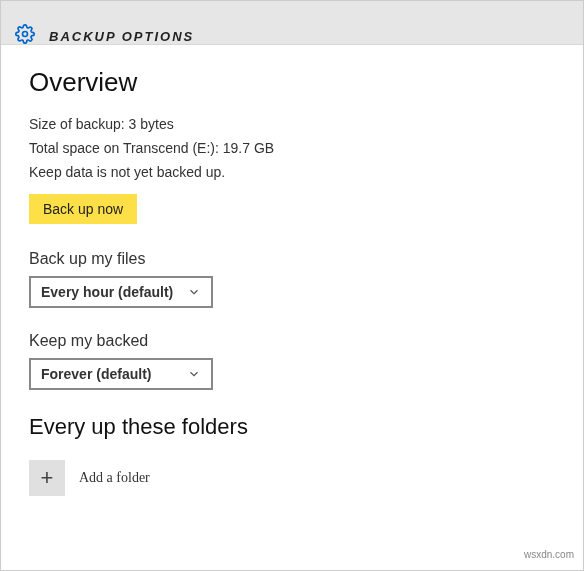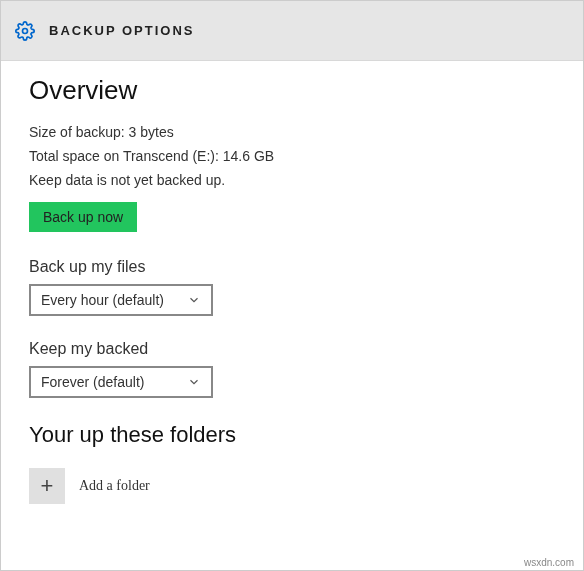--- a/index.html
+++ b/index.html
@@ -8,52 +8,53 @@
       background: #fff;
       width: 584px;
       height: 571px;
       overflow: hidden;
       border: 1px solid #ccc;
       color: #333;
       font-size: 14px;
     }
     .header {
       background: #e6e6e6;
-      height: 60px;
+      height: 44px;
       display: flex;
-      align-items: center;
+      align-items: flex-end;
       padding: 0 14px;
       border-bottom: 1px solid #d8d8d8;
+      font-style: italic;
     }
     .gear {
       width: 20px; height: 20px; margin-right: 14px;
       color: #0066cc;
     }
     .header-title {
       font-size: 13px;
       letter-spacing: 2px;
       font-weight: 600;
       color: #222;
     }
     .content {
-      padding: 14px 28px;
+      padding: 22px 28px;
     }
     .overview-title {
       font-size: 26px;
       font-weight: 400;
       color: #111;
       margin-bottom: 18px;
     }
     .info-line {
       font-size: 14px;
       color: #333;
       margin-bottom: 8px;
     }
     .btn {
-      background: #22c55e;
+      background: #fde047;
       border: none;
       padding: 7px 14px;
       font-size: 14px;
       color: #222;
       margin-top: 6px;
       margin-bottom: 26px;
       cursor: pointer;
       position: relative;
     }
     .field-label {
@@ -65,20 +66,21 @@
       width: 184px;
       border: 2px solid #888;
       padding: 6px 10px;
       display: flex;
       align-items: center;
       justify-content: space-between;
       background: #fff;
       margin-bottom: 24px;
       cursor: pointer;
       font-size: 14px;
+      font-weight: bold;
     }
     .chevron {
       width: 14px; height: 14px;
       color: #555;
     }
     .section-title {
       font-size: 22px;
       font-weight: 400;
       color: #111;
       margin-top: 14px;
@@ -100,21 +102,21 @@
       color: #444;
       font-weight: 300;
     }
     .add-label {
       font-size: 14px;
       color: #333;
       font-family: Liberation Serif, serif;
     }
     .watermark {
       position: absolute;
-      bottom: 3px; right: 10px;
+      bottom: 11px; right: 10px;
       font-size: 10px;
       color: #888;
       text-align: center;
     }
   </style>
 </head>
 <body>
 
 <div class="header">
   <span class="gear">
@@ -124,21 +126,21 @@
     </svg>
   </span>
   <span class="header-title">BACKUP OPTIONS</span>
 </div>
 
 <div class="content">
 
   <h1 class="overview-title">Overview</h1>
 
   <div class="info-line">Size of backup: 3 bytes</div>
-  <div class="info-line">Total space on Transcend (E:): 14.6 GB</div>
+  <div class="info-line">Total space on Transcend (E:): 19.7 GB</div>
   <div class="info-line">Keep data is not yet backed up.</div>
 
   <button class="btn">Back up now</button>
 
   <div class="field-label">Back up my files</div>
   <div class="select">
     <span>Every hour (default)</span>
     <span class="chevron">
       <svg viewBox="0 0 24 24" fill="none" stroke="currentColor" stroke-width="2">
           <polyline points="6 9 12 15 18 9"></polyline>
@@ -149,21 +151,21 @@
   <div class="field-label">Keep my backed</div>
   <div class="select">
     <span>Forever (default)</span>
     <span class="chevron">
       <svg viewBox="0 0 24 24" fill="none" stroke="currentColor" stroke-width="2">
           <polyline points="6 9 12 15 18 9"></polyline>
         </svg>
     </span>
   </div>
 
-  <h2 class="section-title">Your up these folders</h2>
+  <h2 class="section-title">Every up these folders</h2>
 
   <div class="add-row">
     <div class="plus-box">+</div>
     <span class="add-label">Add a folder</span>
   </div>
 
 </div>
 
 <div class="watermark">wsxdn.com</div>
 

